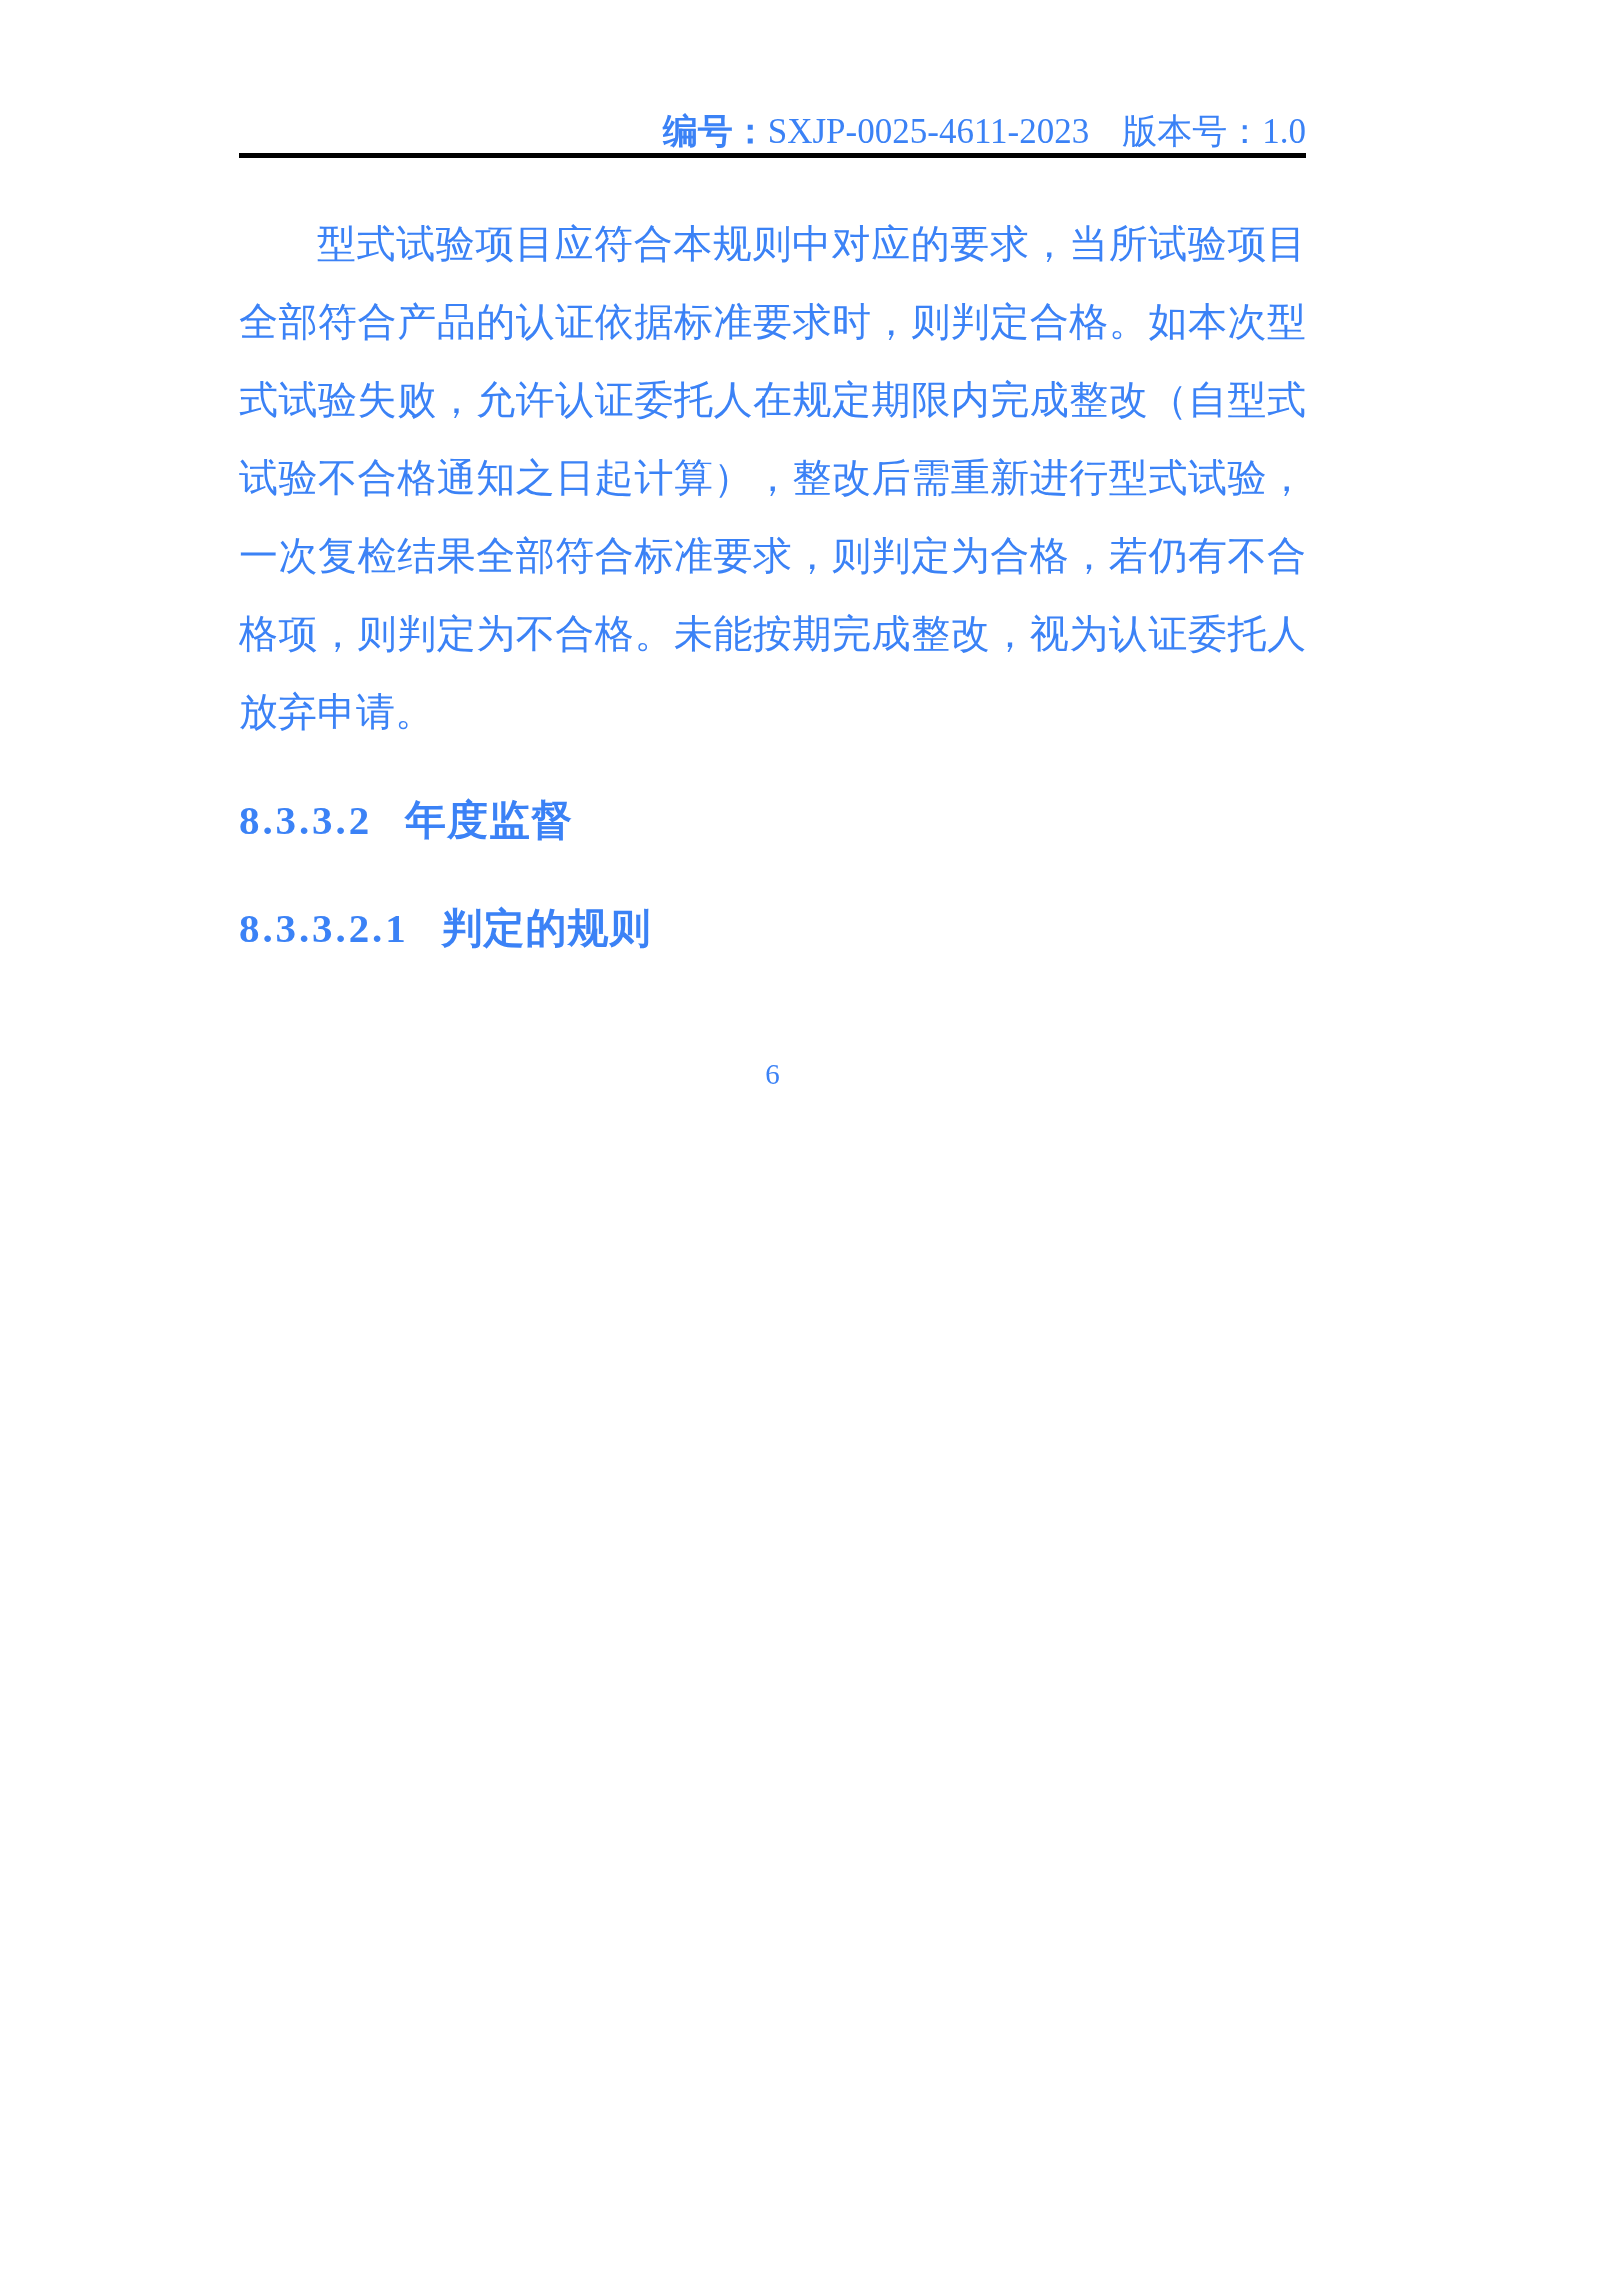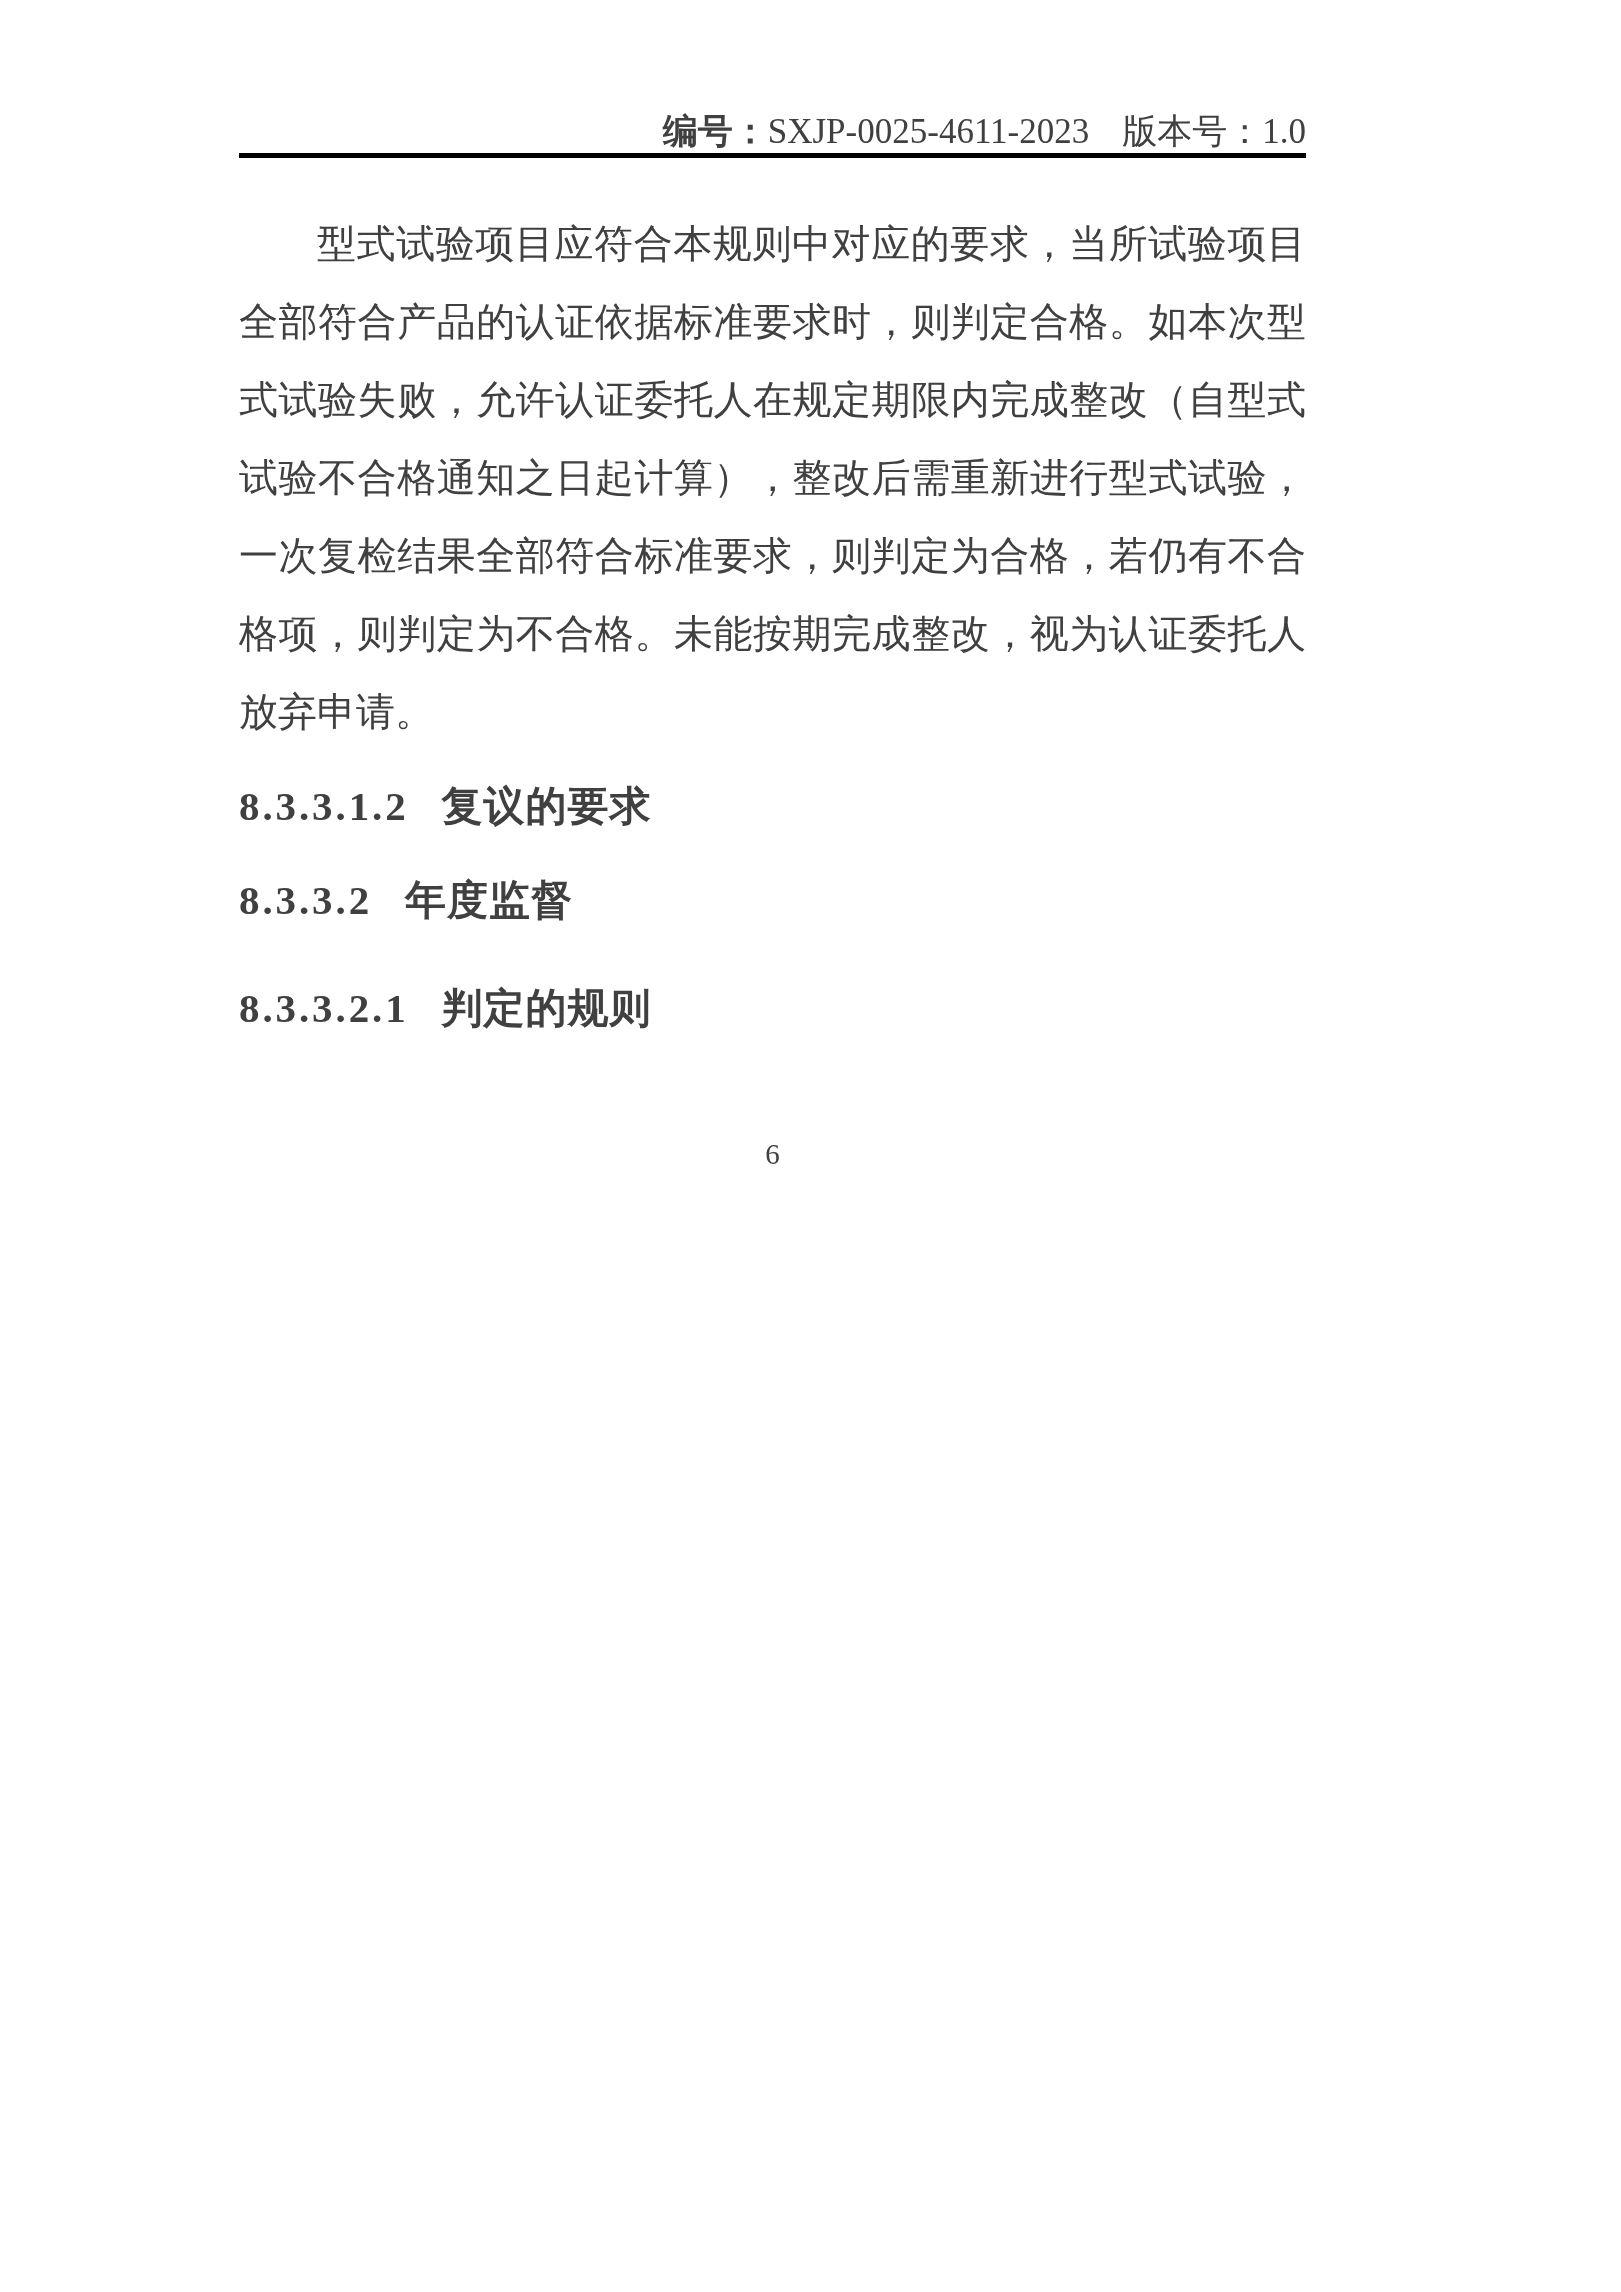--- a/index.html
+++ b/index.html
@@ -5,21 +5,21 @@
   html, body {
     margin: 0;
     padding: 0;
     background: #ffffff;
   }
   .page {
     position: relative;
     width: 1545px;
     height: 2293px;
     background: #ffffff;
-    color: #404040;
+    color: #3b82f6;
     font-family: "Liberation Serif", serif;
     box-sizing: border-box;
     padding: 0 239px;
     overflow: hidden;
   }
   
   .doc-header {
     padding-top: 111px;
     padding-bottom: 2px;
     border-bottom: 5.9px solid #000000;
@@ -87,23 +87,20 @@
 <div class="page">
 
   <header class="doc-header">
     <span class="hdr-label-bold">编号：</span><span class="hdr-value">SXJP-0025-4611-2023</span><span class="hdr-label-regular hdr-gap">版本号：</span><span class="hdr-value">1.0</span>
   </header>
 
 
 
   <p class="para sec-2">型式试验项目应符合本规则中对应的要求，当所试验项目全部符合产品的认证依据标准要求时，则判定合格。如本次型式试验失败，允许认证委托人在规定期限内完成整改（自型式试验不合格通知之日起计算），整改后需重新进行型式试验，一次复检结果全部符合标准要求，则判定为合格，若仍有不合格项，则判定为不合格。未能按期完成整改，视为认证委托人放弃申请。</p>
 
-  <h3 class="heading sec-3">
-    <span class="h-num">8.3.3.1.2</span><span class="h-title">复议的要求</span>
-  </h3>
 
 
   <h2 class="heading sec-5">
     <span class="h-num">8.3.3.2</span><span class="h-title">年度监督</span>
   </h2>
 
   <h3 class="heading sec-6">
     <span class="h-num">8.3.3.2.1</span><span class="h-title">判定的规则</span>
   </h3>
 

